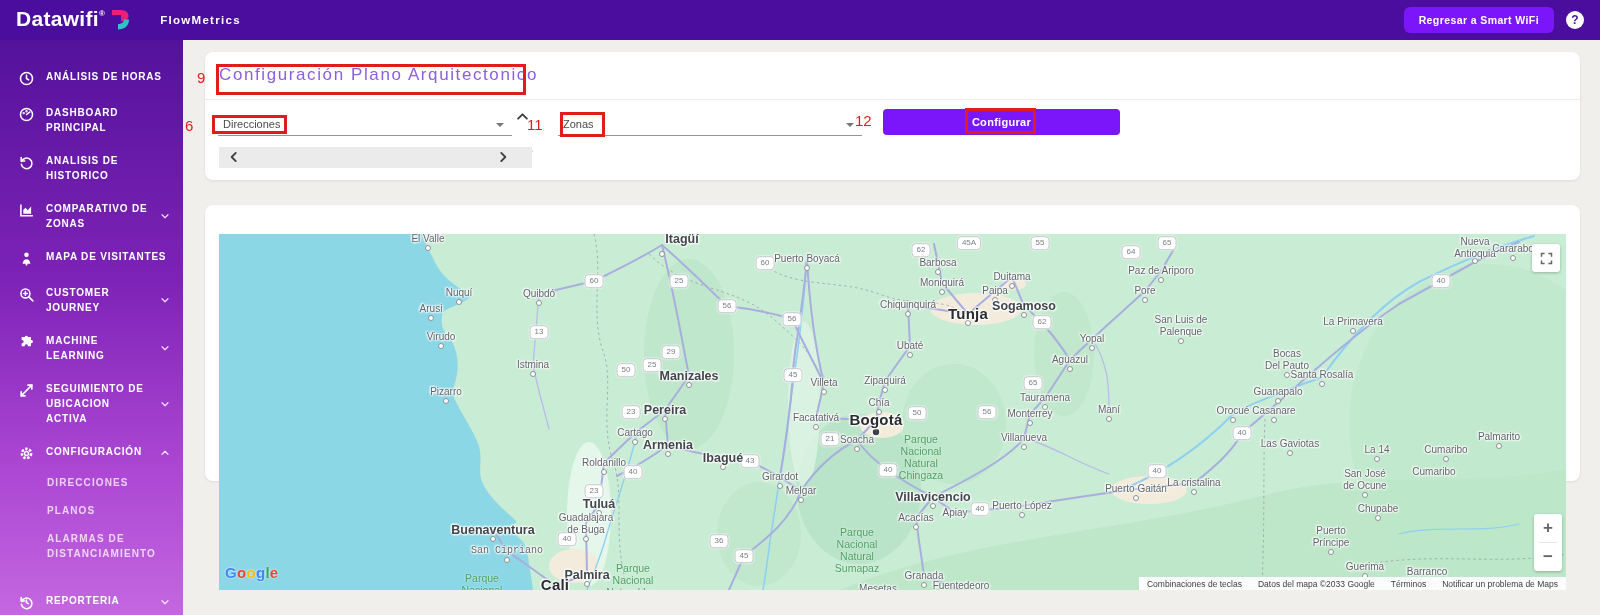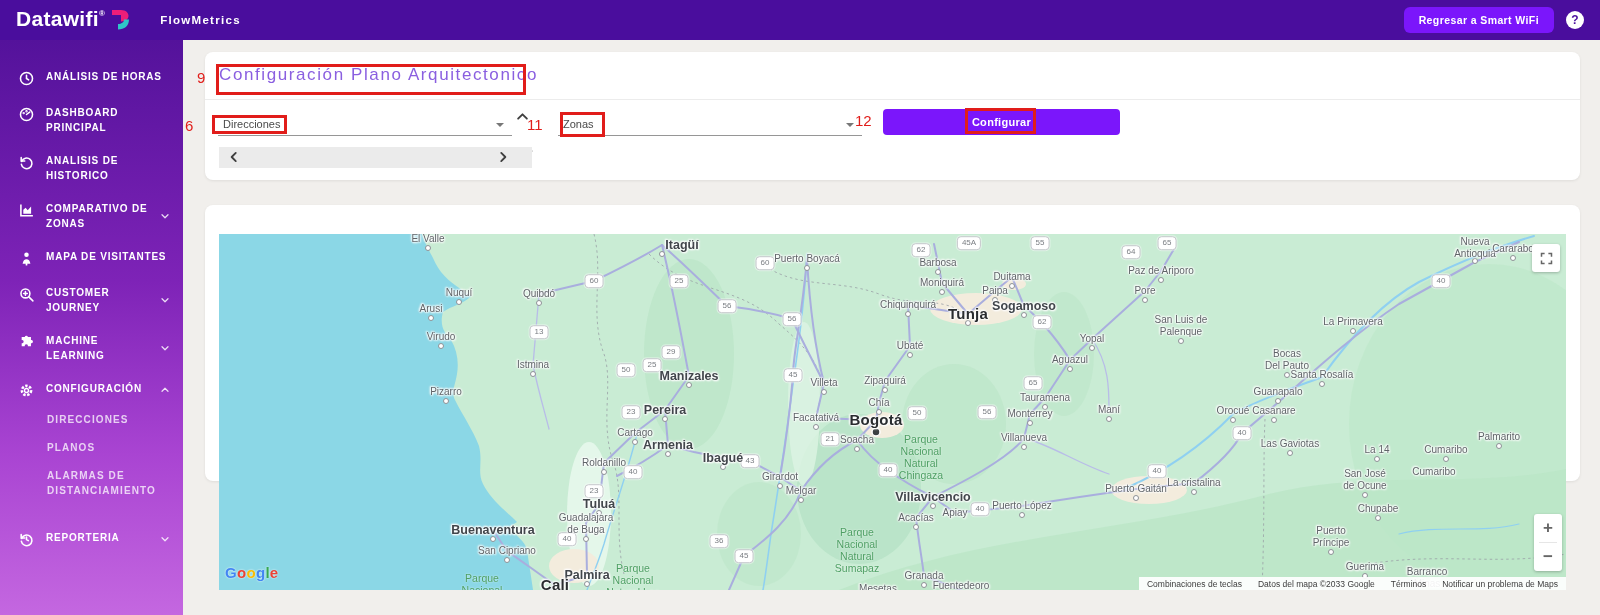--- a/index.html
+++ b/index.html
@@ -165,20 +165,36 @@
             </svg>
           </span>
         </div>
         <div class="side-item">
           <span class="s-icn">
             <svg viewBox="0 0 24 24" fill="currentColor">
               <path d="M9.5 4.2A2.3 2.3 0 0 1 14 4.2h4.3v4.3a2.3 2.3 0 1 1 0 4.5v4.3H14a2.3 2.3 0 1 0-4.5 0H5.2v-4.3a2.3 2.3 0 1 0 0-4.5V4.2z"></path>
             </svg>
           </span>
           <span class="s-lbl">MACHINE LEARNING</span>
+          <span class="s-chev">
+            <svg viewBox="0 0 24 24" fill="none" stroke="currentColor" stroke-width="2.4" stroke-linecap="round" stroke-linejoin="round">
+              <path d="M6 9.5l6 6 6-6"></path>
+            </svg>
+          </span>
+        </div>
+        <div class="side-item">
+          <span class="s-icn">
+            <svg viewBox="0 0 24 24" fill="none" stroke="currentColor" stroke-width="2.3" stroke-linecap="round" stroke-linejoin="round">
+              <path d="M14 4.5h5.5V10"></path>
+              <path d="M19.5 4.5l-7.5 7.5"></path>
+              <path d="M10 19.5H4.5V14"></path>
+              <path d="M4.5 19.5L12 12"></path>
+            </svg>
+          </span>
+          <span class="s-lbl">SEGUIMIENTO DE UBICACION ACTIVA</span>
           <span class="s-chev">
             <svg viewBox="0 0 24 24" fill="none" stroke="currentColor" stroke-width="2.4" stroke-linecap="round" stroke-linejoin="round">
               <path d="M6 9.5l6 6 6-6"></path>
             </svg>
           </span>
         </div>
         <div class="side-item">
           <span class="s-icn">
             <svg viewBox="0 0 24 24" fill="none" stroke="currentColor">
               <circle cx="12" cy="12" r="6.5" stroke-width="3.6" stroke-dasharray="3.4 2.2"></circle>
@@ -328,21 +344,21 @@
           <div class="mlbl s" style="left: 212px; top: 75px;">Arusi</div>
           <div class="mdot" style="left: 212px; top: 84px;"></div>
           <div class="mlbl s" style="left: 222px; top: 103px;">Virudo</div>
           <div class="mdot" style="left: 222px; top: 112px;"></div>
           <div class="mlbl s" style="left: 314px; top: 131px;">Istmina</div>
           <div class="mdot" style="left: 314px; top: 140px;"></div>
           <div class="mlbl s" style="left: 227px; top: 158px;">Pizarro</div>
           <div class="mdot" style="left: 227px; top: 167px;"></div>
           <div class="mlbl s" style="left: 320px; top: 60px;">Quibdó</div>
           <div class="mdot" style="left: 320px; top: 69px;"></div>
-          <div class="mlbl m" style="left: 443px; top: 11px; padding-left: 40px;">Itagüí</div>
+          <div class="mlbl m" style="left: 443px; top: 5px; padding-left: 40px;">Itagüí</div>
           <div class="mdot" style="left: 443px; top: 20px;"></div>
           <div class="mlbl s" style="left: 588px; top: 25px;">Puerto Boyacá</div>
           <div class="mdot" style="left: 588px; top: 34px;"></div>
           <div class="mlbl s" style="left: 719px; top: 29px;">Barbosa</div>
           <div class="mdot" style="left: 719px; top: 38px;"></div>
           <div class="mlbl s" style="left: 723px; top: 49px;">Moniquirá</div>
           <div class="mdot" style="left: 723px; top: 58px;"></div>
           <div class="mlbl s" style="left: 793px; top: 43px;">Duitama</div>
           <div class="mdot" style="left: 793px; top: 52px;"></div>
           <div class="mlbl s" style="left: 776px; top: 57px;">Paipa</div>
@@ -382,21 +398,21 @@
           <div class="mdot" style="left: 561px; top: 252px;"></div>
           <div class="mlbl s" style="left: 582px; top: 257px;">Melgar</div>
           <div class="mdot" style="left: 582px; top: 266px;"></div>
           <div class="mlbl m" style="left: 380px; top: 270px;">Tuluá</div>
           <div class="mdot" style="left: 380px; top: 279px;"></div>
           <div class="mlbl s" style="left: 367px; top: 289px;">Guadalajara
 de Buga</div>
           <div class="mdot" style="left: 367px; top: 305px;"></div>
           <div class="mlbl m" style="left: 274px; top: 296px;">Buenaventura</div>
           <div class="mdot" style="left: 274px; top: 305px;"></div>
-          <div class="mlbl s" style="left: 288px; top: 317px;">San Cipriano</div>
+          <div class="mlbl s" style="left: 288px; top: 317px; font-family: Liberation Mono, monospace;">San Cipriano</div>
           <div class="mdot" style="left: 288px; top: 326px;"></div>
           <div class="mlbl m" style="left: 368px; top: 341px;">Palmira</div>
           <div class="mdot" style="left: 368px; top: 350px;"></div>
           <div class="mlbl l" style="left: 336px; top: 351px;">Cali</div>
           <div class="mlbl m" style="left: 714px; top: 263px;">Villavicencio</div>
           <div class="mdot" style="left: 714px; top: 272px;"></div>
           <div class="mlbl s" style="left: 736px; top: 279px;">Apiay</div>
           <div class="mlbl s" style="left: 697px; top: 284px;">Acacías</div>
           <div class="mdot" style="left: 697px; top: 293px;"></div>
           <div class="mlbl s" style="left: 803px; top: 272px;">Puerto López</div>

